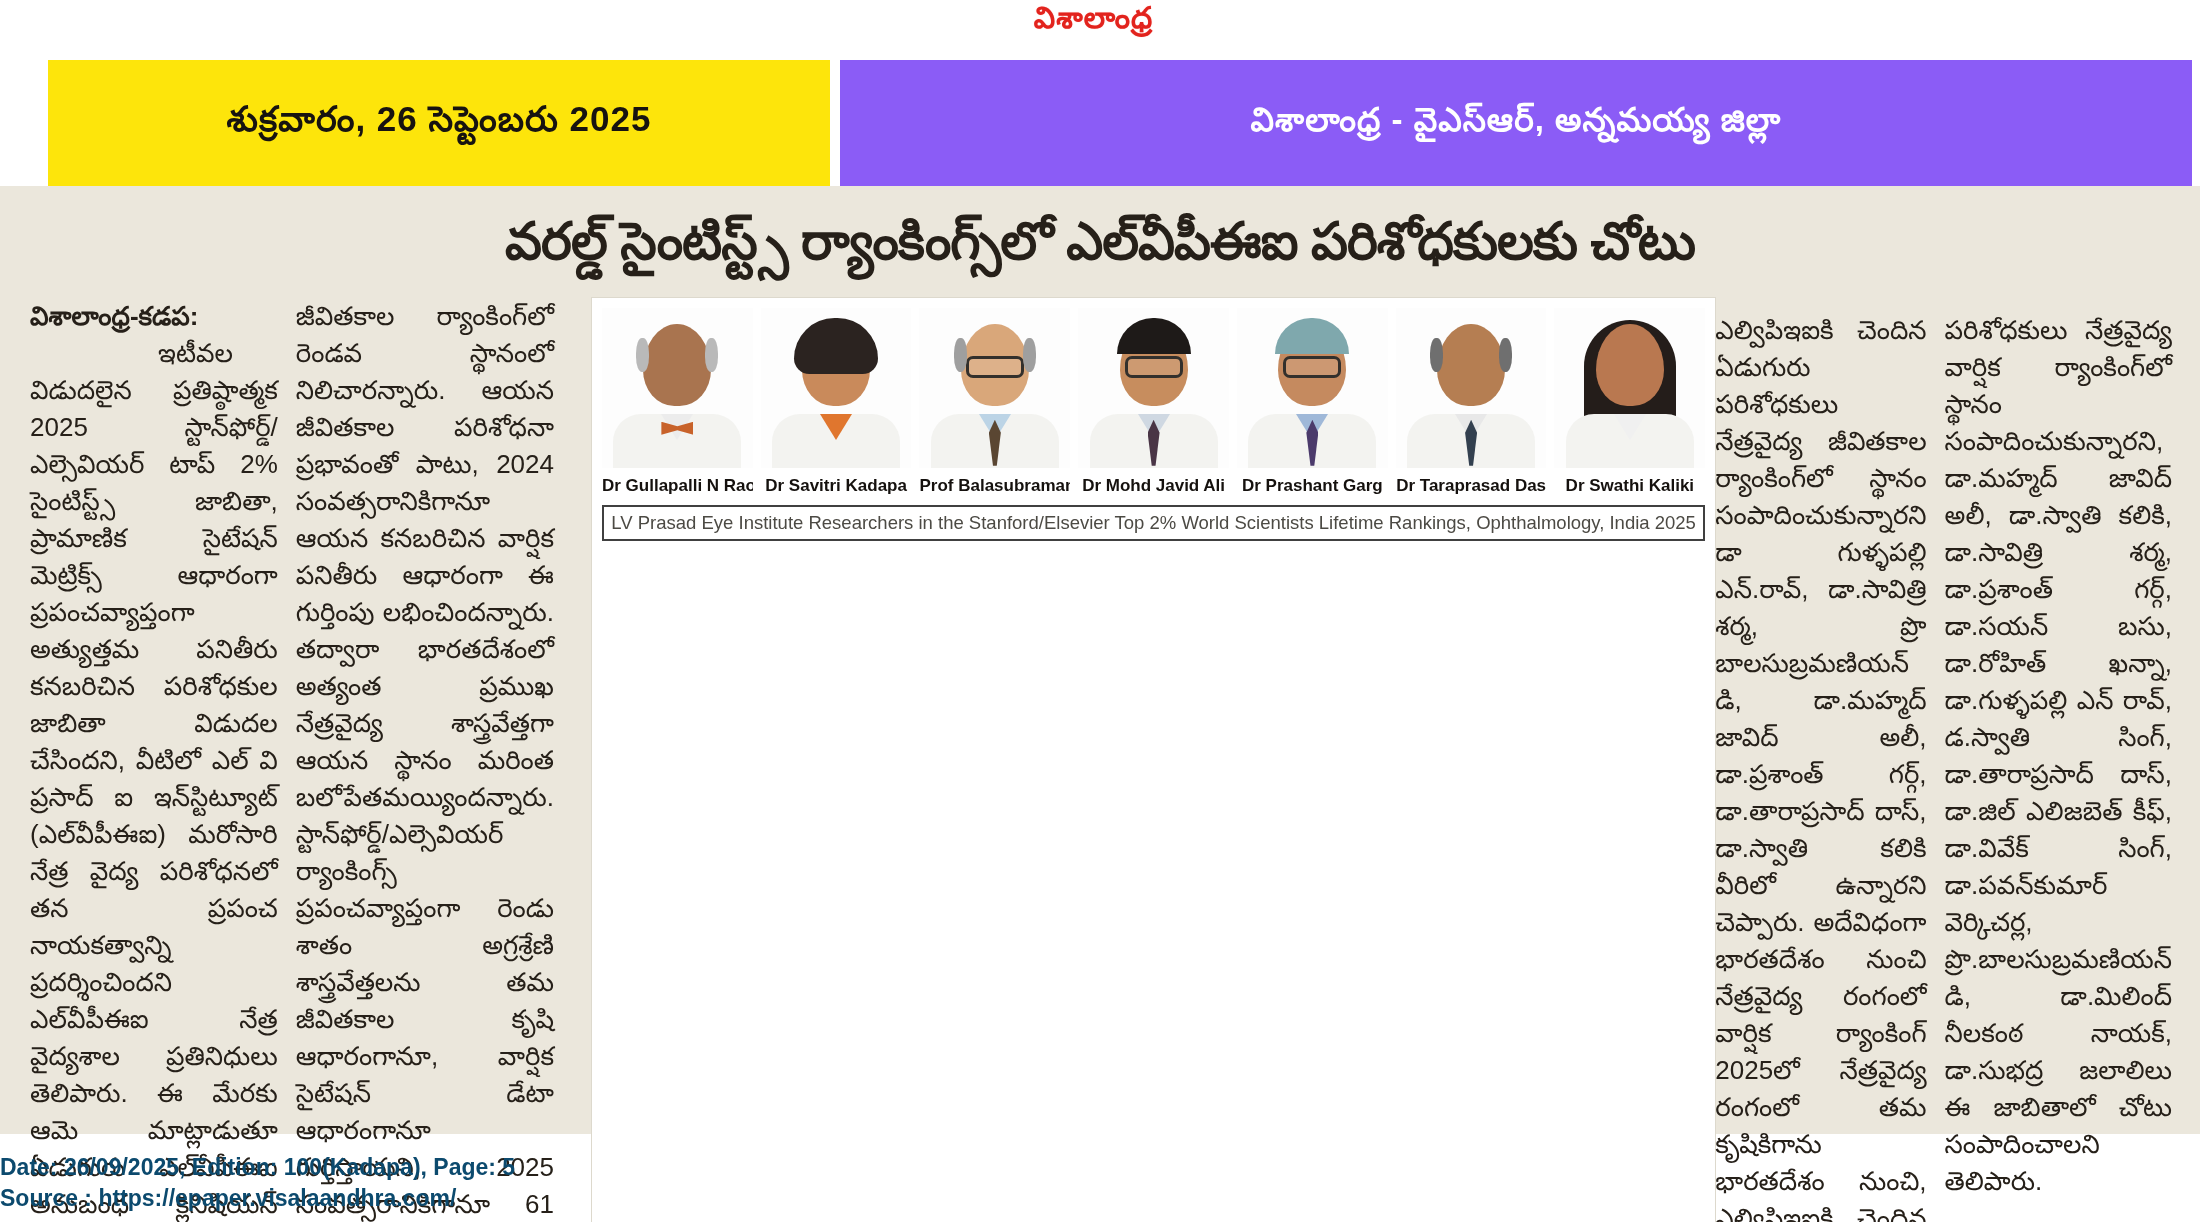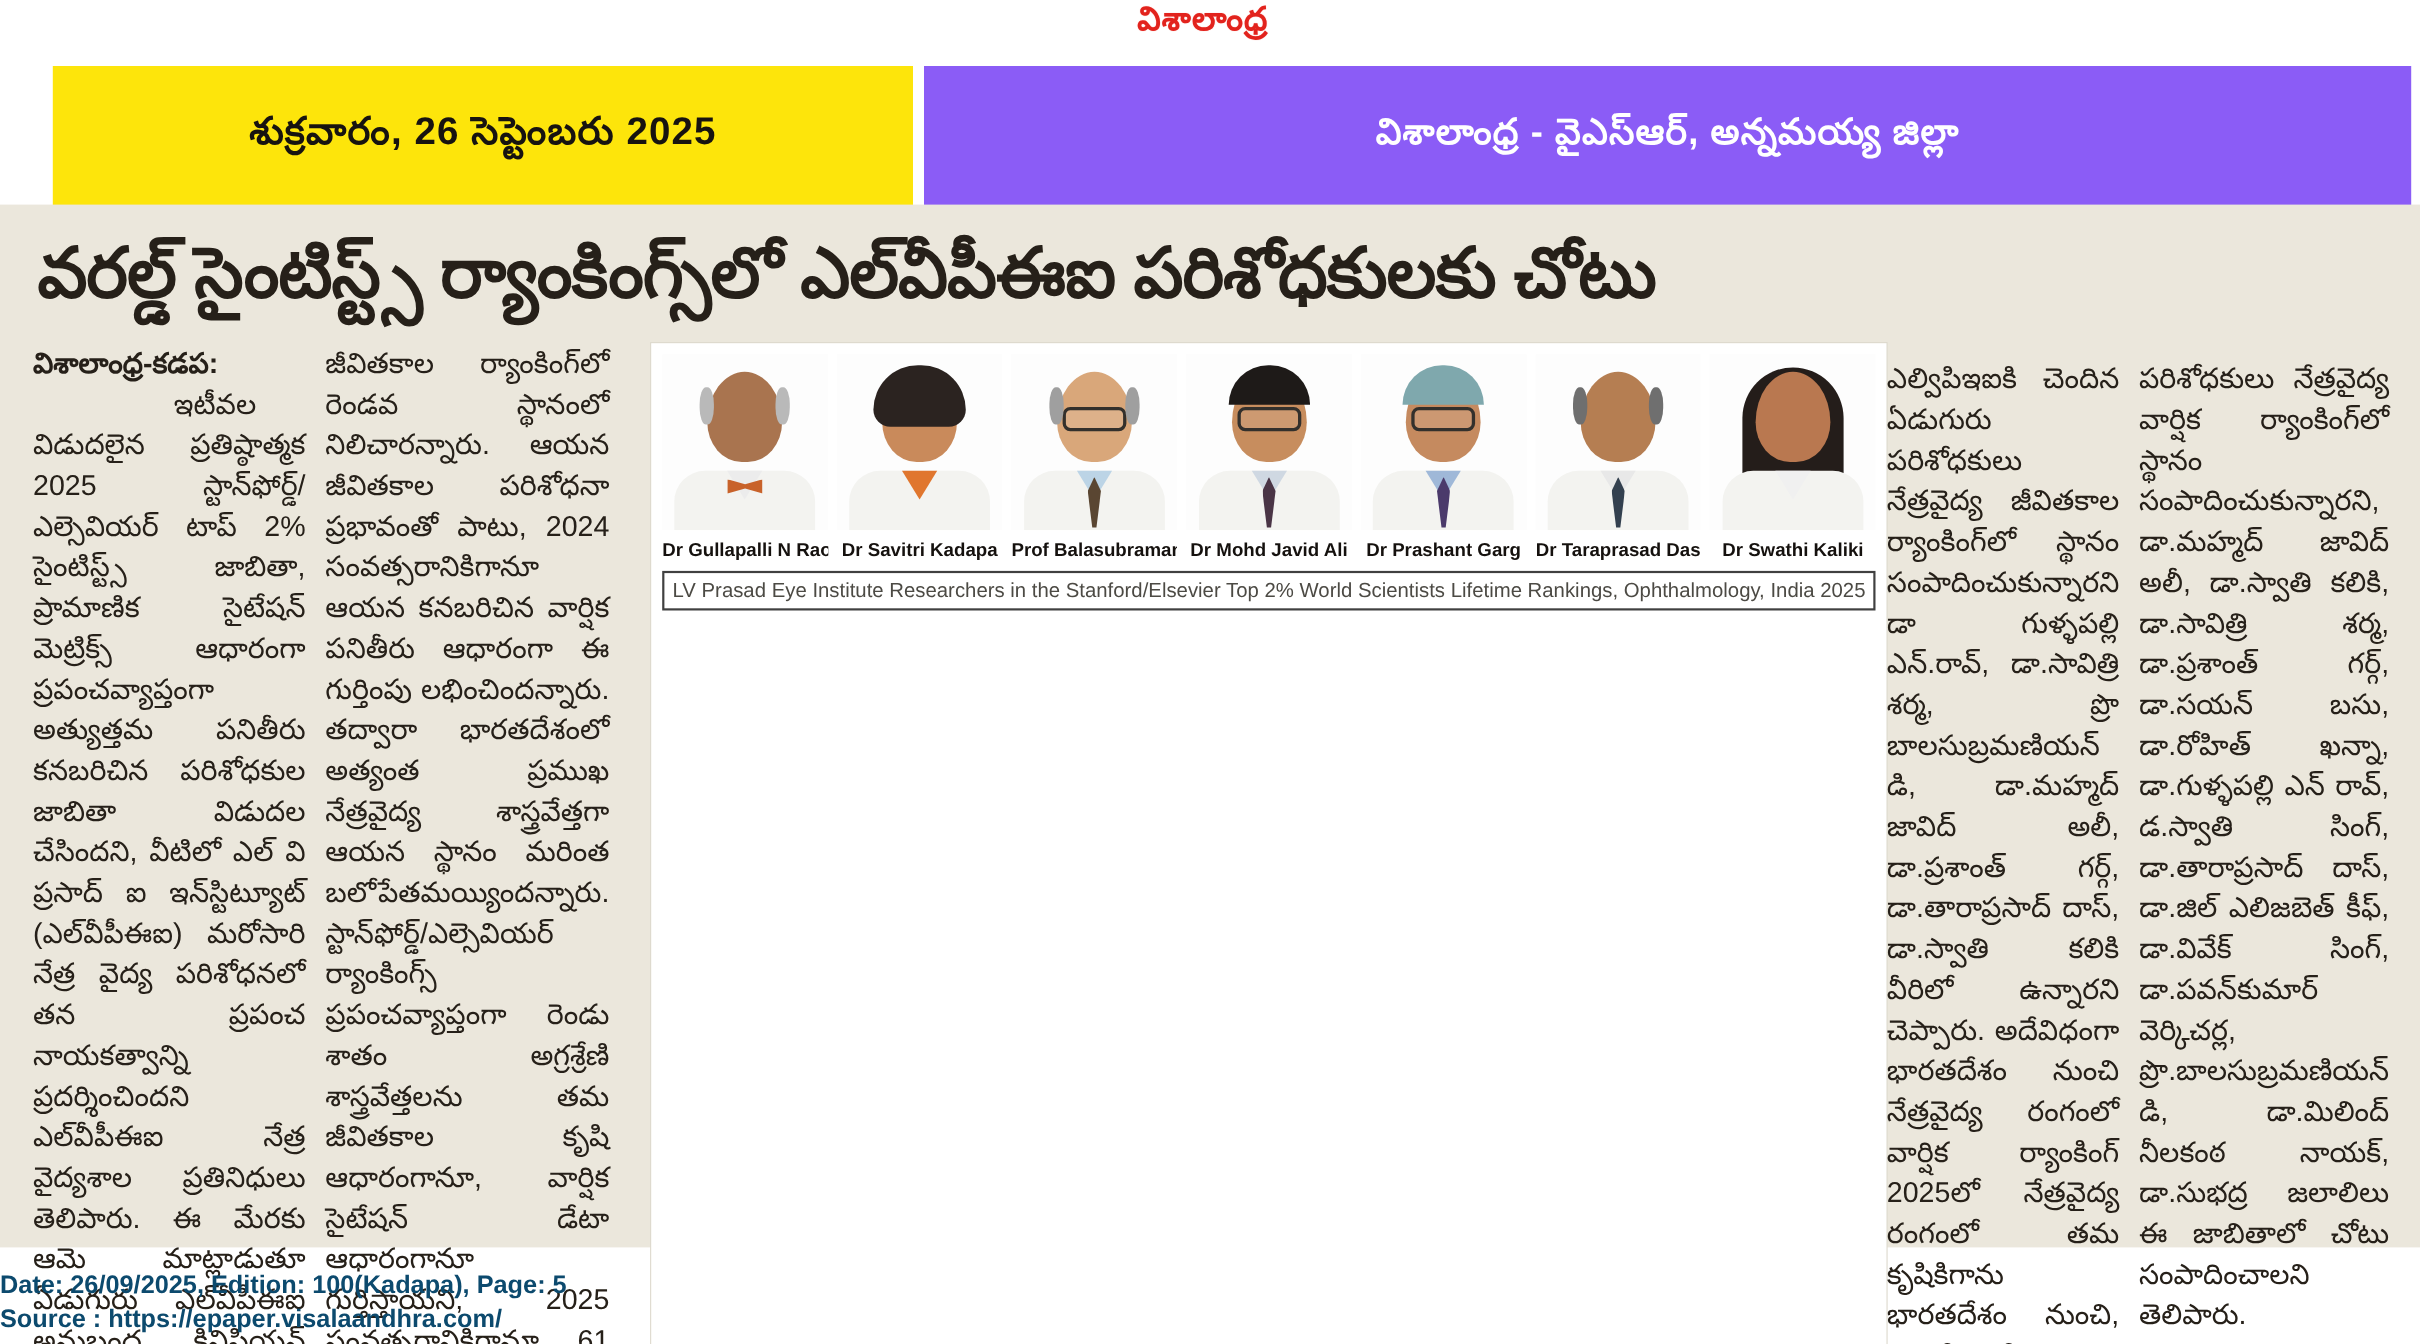--- a/index.html
+++ b/index.html
@@ -13,22 +13,22 @@
 
   
   .header-bar{position:absolute;top:60px;left:8px;right:8px;height:127px;display:flex;gap:10px;margin-left:40px;}
   .date-strip{width:782px;background:#fde50b;display:flex;align-items:center;justify-content:center;}
   .date-text{color:#171310;font-size:35px;font-weight:bold;letter-spacing:1px;}
   .edition-strip{flex:1;background:#8b5cf6;display:flex;align-items:center;justify-content:center;}
   .edition-text{color:#ffffff;font-size:33px;font-weight:bold;letter-spacing:1px;}
 
   
   .content{position:absolute;top:186px;left:0;width:2200px;height:948px;background:#ebe7dc;}
-  .headline{padding:26px 34px 20px 34px;font-size:64px;font-weight:800;color:#262019;
-            letter-spacing:-1px;line-height:1.15;white-space:nowrap;}
+  .headline{padding:26px 34px 20px 34px;font-size:52px;font-weight:800;color:#262019;
+            letter-spacing:-1px;line-height:1.15;white-space:nowrap;text-align:center;}
 
   .body-grid{display:flex;gap:18px;padding:6px 28px 0 30px;}
   .col{font-size:26px;line-height:37px;text-align:justify;color:#262019;}
   .col1{width:494px;}
   .col2{width:514px;}
   .right-half{flex:1;display:flex;margin-left:20px;}
   .right-cols{display:flex;gap:18px;margin-top:14px;}
   .col3,.col4{flex:1;}
   .dateline{font-weight:bold;margin:0 0 2px 0;}
   .col p{margin:0;}

